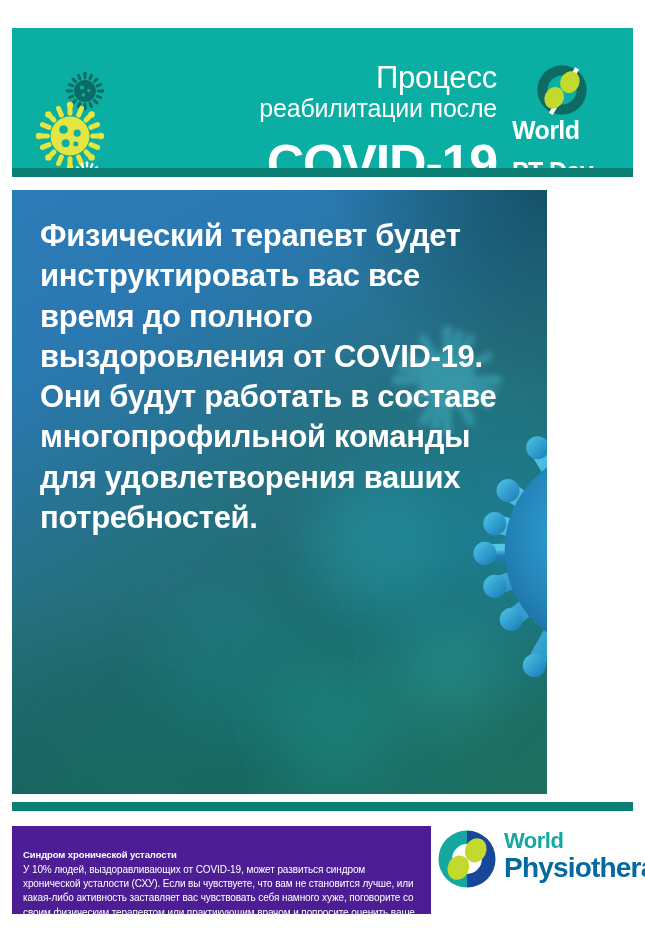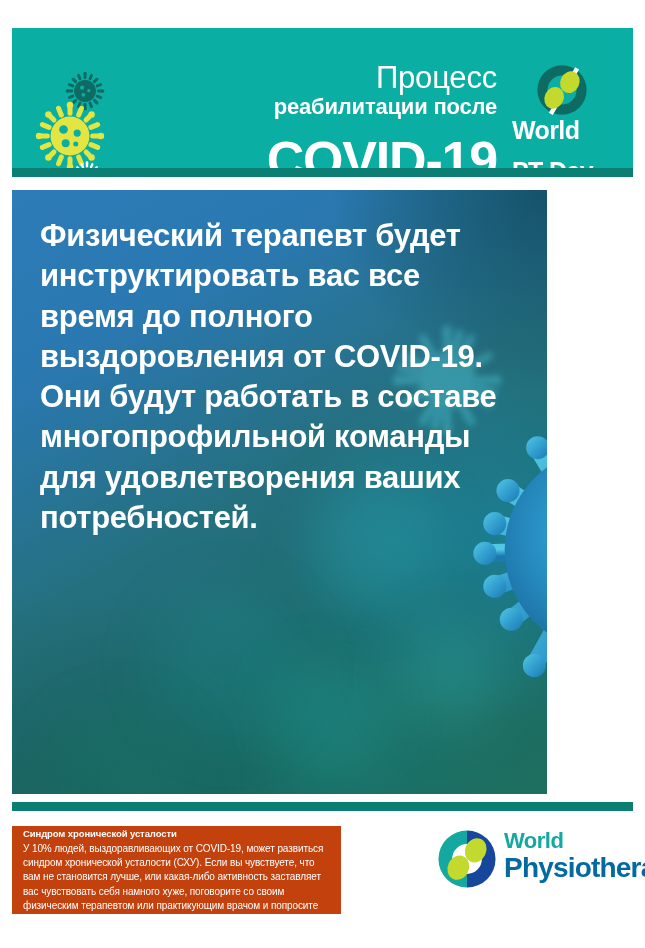--- a/index.html
+++ b/index.html
@@ -61,22 +61,22 @@
   }
   .header-title .l1 {
     display: block;
     font-size: 31px;
     font-weight: normal;
     letter-spacing: -0.2px;
     margin-bottom: 3px;
   }
   .header-title .l2 {
     display: block;
-    font-size: 22px;
-    font-weight: bold;
+    font-size: 25px;
+    font-weight: normal;
     letter-spacing: -0.2px;
     margin-bottom: 1px;
   }
   .header-title .l3 {
     display: block;
     font-size: 52px;
     font-weight: bold;
     letter-spacing: -1.2px;
     margin-top: 16px;
   }
@@ -206,24 +206,24 @@
     width: 621px;
     height: 9px;
     background: #0b7f73;
   }
 
   
   .footer-box {
     position: absolute;
     left: 12px;
     top: 826px;
-    width: 329px;
+    width: 419px;
     height: 88px;
-    background: #c2410c;
-    padding: 2px 10px 7px 11px;
+    background: #4c1d95;
+    padding: 23px 10px 7px 11px;
     box-sizing: border-box;
     color: #ffffff;
   }
   .footer-title {
     font-size: 9.5px;
     font-weight: bold;
     letter-spacing: -0.1px;
     margin-bottom: 3px;
   }
   .footer-body {

